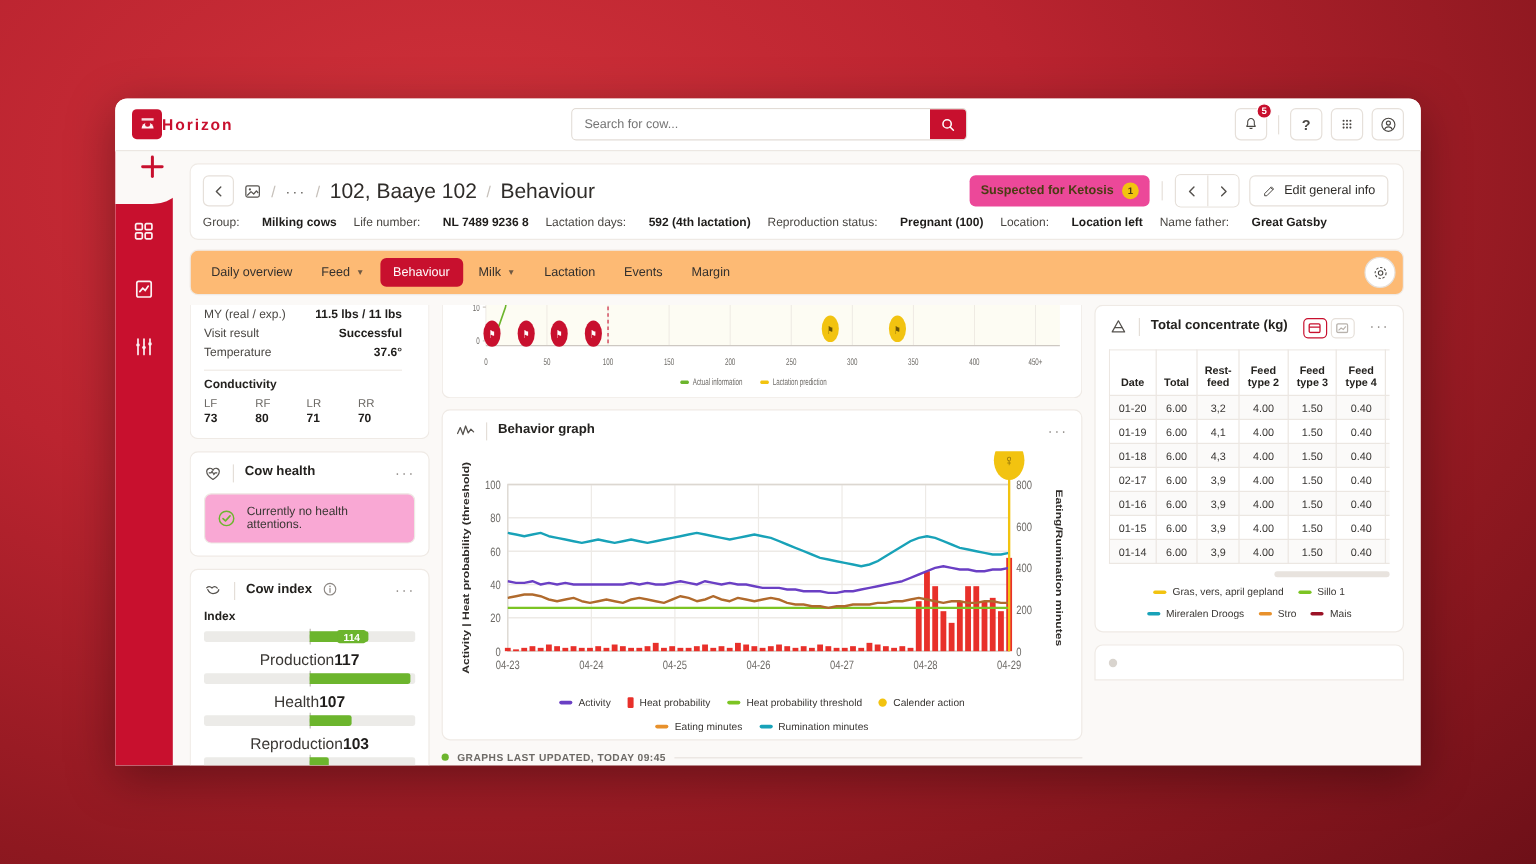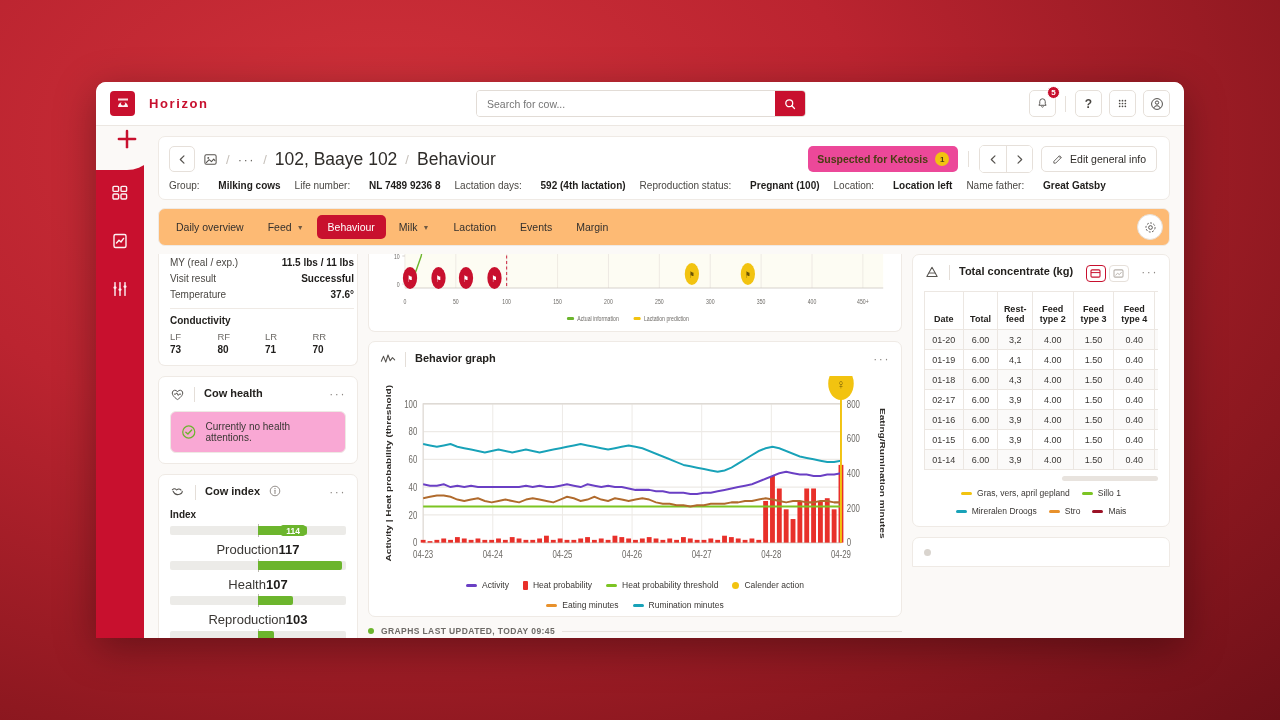--- a/index.html
+++ b/index.html
@@ -28,21 +28,21 @@
   
   .topbar {
     height: 44px; flex: 0 0 44px;
     background: #ffffff;
     border-bottom: 1px solid #ece7e2;
     display: flex; align-items: center;
     padding: 0 14px;
     position: relative;
     z-index: 30;
   }
-  .brand { display: flex; align-items: center; gap: 14px; width: 360px; }
+  .brand { display: flex; align-items: center; gap: 0; width: 360px; }
   .brand-logo {
     width: 25px; height: 25px; border-radius: 4px;
     background: #c8102e;
     display: flex; align-items: center; justify-content: center;
   }
   .brand-name {
     color: #c8102e; font-weight: bold; font-size: 13px; letter-spacing: 1.6px;
   }
   .search-wrap {
     flex: 0 0 auto; width: 330px; height: 27px;
@@ -181,21 +181,21 @@
     padding: 10px 11px;
   }
   .card-head { display: flex; align-items: flex-start; gap: 9px; margin-bottom: 9px; }
   .card-head .divider { width: 1px; height: 15px; background: #e4ded8; }
   .card-title { font-size: 11px; font-weight: bold; color: #24221f; }
   .card-dots { margin-left: auto; color: #8d8884; letter-spacing: 1.6px; font-size: 12px; cursor: pointer; }
 
   
   .stats-card {
     background: #fff; border: 1px solid #efeae5; border-radius: 0 0 7px 7px;
-    border-top: none; padding: 0 3px 10px 11px;
+    border-top: none; padding: 0 22px 10px 11px;
     flex: 0 0 auto;
   }
   .stat-line {
     display: flex; justify-content: space-between; align-items: baseline;
     font-size: 10px; color: #4a4743; padding: 2.5px 0;
   }
   .stat-line b { color: #1f1d1b; font-size: 10px; }
   .hr { height: 1px; background: #efeae5; margin: 6px 0; }
   .cond-title { font-size: 10px; font-weight: bold; color: #24221f; margin-bottom: 5px; }
   .cond-grid { display: grid; grid-template-columns: repeat(4, 1fr); gap: 2px 6px; }

